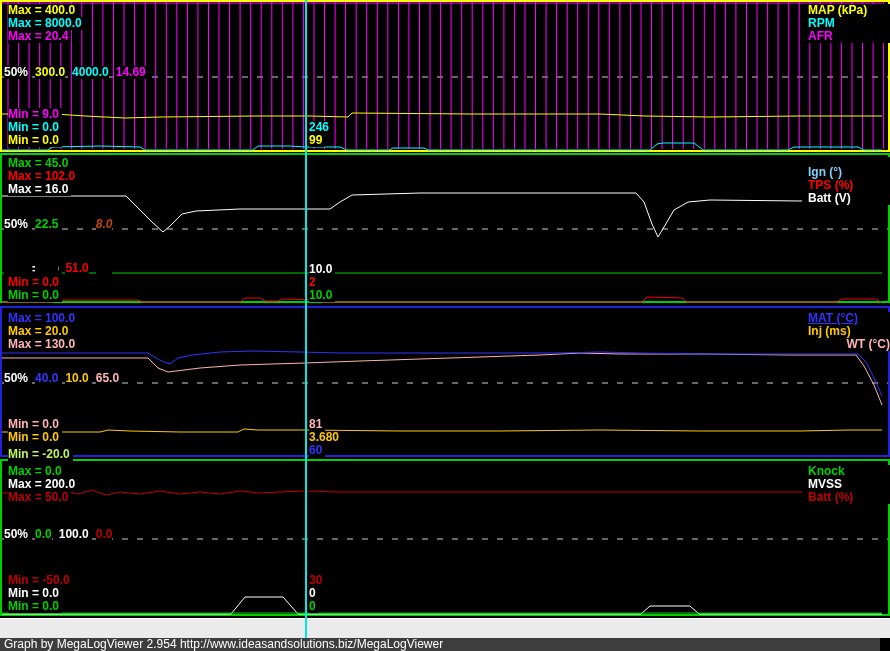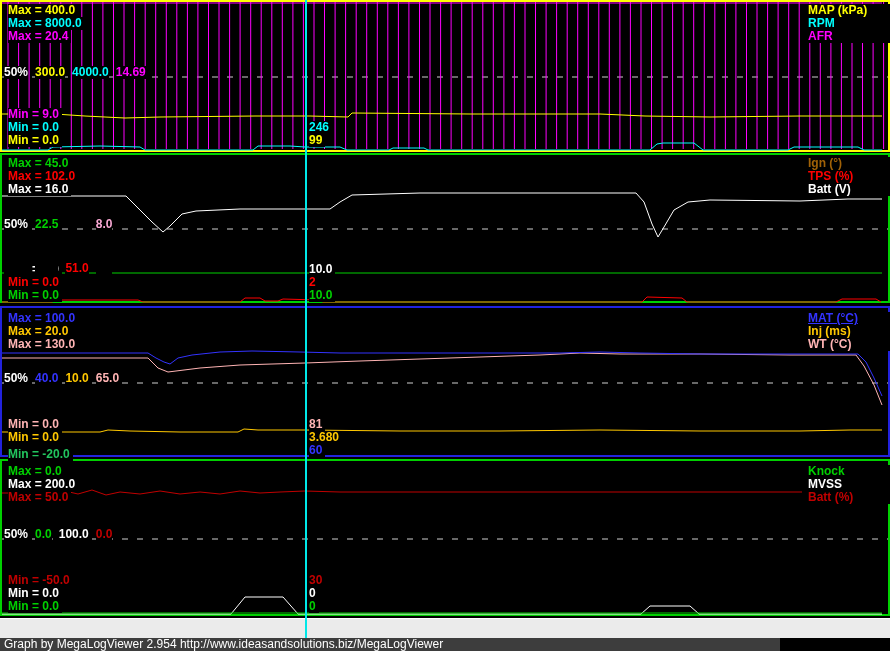--- a/index.html
+++ b/index.html
@@ -7,21 +7,21 @@
          font-family:"Liberation Sans",sans-serif;}
   #plot{position:absolute;left:0;top:0;}
   #labels{position:absolute;left:0;top:0;width:890px;height:638px;pointer-events:none;}
   .lbl{position:absolute;font:bold 12px/13px "Liberation Sans",sans-serif;
        background:#000;padding:0 3px 0 0;white-space:pre;}
   .rightbox{position:absolute;left:802px;width:88px;background:#000;padding-left:6px;box-sizing:border-box;}
   .rl{font:bold 12px/13px "Liberation Sans",sans-serif;white-space:pre;}
   .midrow{position:absolute;left:4px;display:flex;gap:7px;}
   .ml{font:bold 12px/13px "Liberation Sans",sans-serif;background:#000;white-space:pre;}
   .strip{position:absolute;left:0;top:618px;width:890px;height:20px;background:#ebebeb;border-top:1px solid #fff;box-sizing:border-box;}
-  .statusbar{position:absolute;left:0;top:638px;width:780px;height:13px;background:#3d3d3d;
+  .statusbar{position:absolute;left:0;top:638px;width:880px;height:13px;background:#3d3d3d;
              color:#fff;font:12px/13px "Liberation Sans",sans-serif;padding-left:4px;box-sizing:border-box;white-space:pre;}
 </style>
 </head>
 <body>
 
 <div class="stage">
   <div class="strip"></div>
   <svg id="plot" width="890" height="638">
       <rect x="1" y="1" width="888" height="150" fill="none" stroke="#ffff00" stroke-width="2"></rect>
       <line x1="2" y1="77" x2="888" y2="77" stroke="#d0d0d0" stroke-dasharray="6 9" stroke-width="1"></line>
@@ -68,43 +68,43 @@
       <div class="lbl" style="left: 8px; top: 157px; color: rgb(0, 208, 0);">Max = 45.0</div>
       <div class="lbl" style="left: 8px; top: 170px; color: rgb(255, 0, 0);">Max = 102.0</div>
       <div class="lbl" style="left: 8px; top: 183px; color: rgb(255, 255, 255);">Max = 16.0</div>
       <div class="lbl" style="left: 8px; top: 263px; color: rgb(255, 255, 255);">Min = 0.0</div>
       <div class="lbl" style="left: 309px; top: 263px; color: rgb(255, 255, 255);">10.0</div>
       <div class="lbl" style="left: 8px; top: 276px; color: rgb(255, 0, 0);">Min = 0.0</div>
       <div class="lbl" style="left: 309px; top: 276px; color: rgb(255, 0, 0);">2</div>
       <div class="lbl" style="left: 8px; top: 289px; color: rgb(0, 208, 0);">Min = 0.0</div>
       <div class="lbl" style="left: 309px; top: 289px; color: rgb(0, 208, 0);">10.0</div>
       <div class="rightbox" style="top: 157px;">
-        <div class="rl" style="color: #a16207;">Ign (°)</div>
+        <div class="rl" style="color: #7dd3fc; margin-top: 9px;">Ign (°)</div>
         <div class="rl" style="color: rgb(255, 0, 0);">TPS (%)</div>
         <div class="rl" style="color: rgb(255, 255, 255);">Batt (V)</div>
       </div>
       <div class="midrow" style="top: 218px;">
         <span class="ml" style="color: rgb(255, 255, 255);">50%</span>
         <span class="ml" style="color: rgb(0, 208, 0);">22.5</span>
         <span class="ml" style="color: rgb(255, 0, 0); margin-top: 44px;">51.0</span>
-        <span class="ml" style="color: #f9a8d4;">8.0</span>
+        <span class="ml" style="color: #c2410c; font-style: italic;">8.0</span>
       </div>
       <div class="lbl" style="left: 8px; top: 312px; color: rgb(51, 51, 255);">Max = 100.0</div>
       <div class="lbl" style="left: 8px; top: 325px; color: rgb(255, 200, 0);">Max = 20.0</div>
       <div class="lbl" style="left: 8px; top: 338px; color: rgb(255, 180, 180);">Max = 130.0</div>
       <div class="lbl" style="left: 8px; top: 418px; color: rgb(255, 180, 180);">Min = 0.0</div>
       <div class="lbl" style="left: 309px; top: 418px; color: rgb(255, 180, 180);">81</div>
       <div class="lbl" style="left: 8px; top: 431px; color: rgb(255, 200, 0);">Min = 0.0</div>
       <div class="lbl" style="left: 309px; top: 431px; color: rgb(255, 200, 0);">3.680</div>
-      <div class="lbl" style="left: 8px; top: 448px; color: #22c55e;">Min = -20.0</div>
+      <div class="lbl" style="left: 8px; top: 448px; color: #bef264;">Min = -20.0</div>
       <div class="lbl" style="left: 309px; top: 444px; color: rgb(51, 51, 255);">60</div>
       <div class="rightbox" style="top: 312px;">
         <div class="rl" style="color: rgb(51, 51, 255); text-decoration: underline;">MAT (°C)</div>
         <div class="rl" style="color: rgb(255, 200, 0);">Inj (ms)</div>
-        <div class="rl" style="color: rgb(255, 180, 180);">WT (°C)</div>
+        <div class="rl" style="color: rgb(255, 180, 180); text-align: right;">WT (°C)</div>
       </div>
       <div class="midrow" style="top: 372px;">
         <span class="ml" style="color: rgb(255, 255, 255);">50%</span>
         <span class="ml" style="color: rgb(51, 51, 255);">40.0</span>
         <span class="ml" style="color: rgb(255, 200, 0);">10.0</span>
         <span class="ml" style="color: rgb(255, 180, 180);">65.0</span>
       </div>
       <div class="lbl" style="left: 8px; top: 465px; color: rgb(0, 208, 0);">Max = 0.0</div>
       <div class="lbl" style="left: 8px; top: 478px; color: rgb(255, 255, 255);">Max = 200.0</div>
       <div class="lbl" style="left: 8px; top: 491px; color: rgb(192, 0, 0);">Max = 50.0</div>

